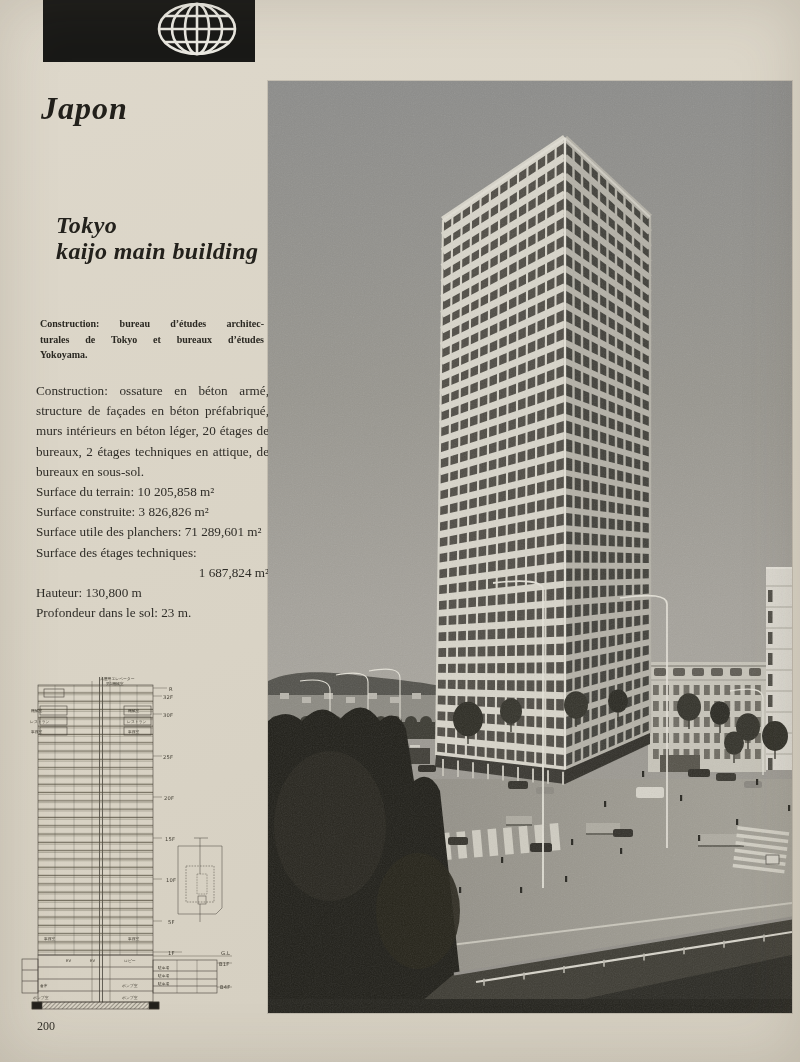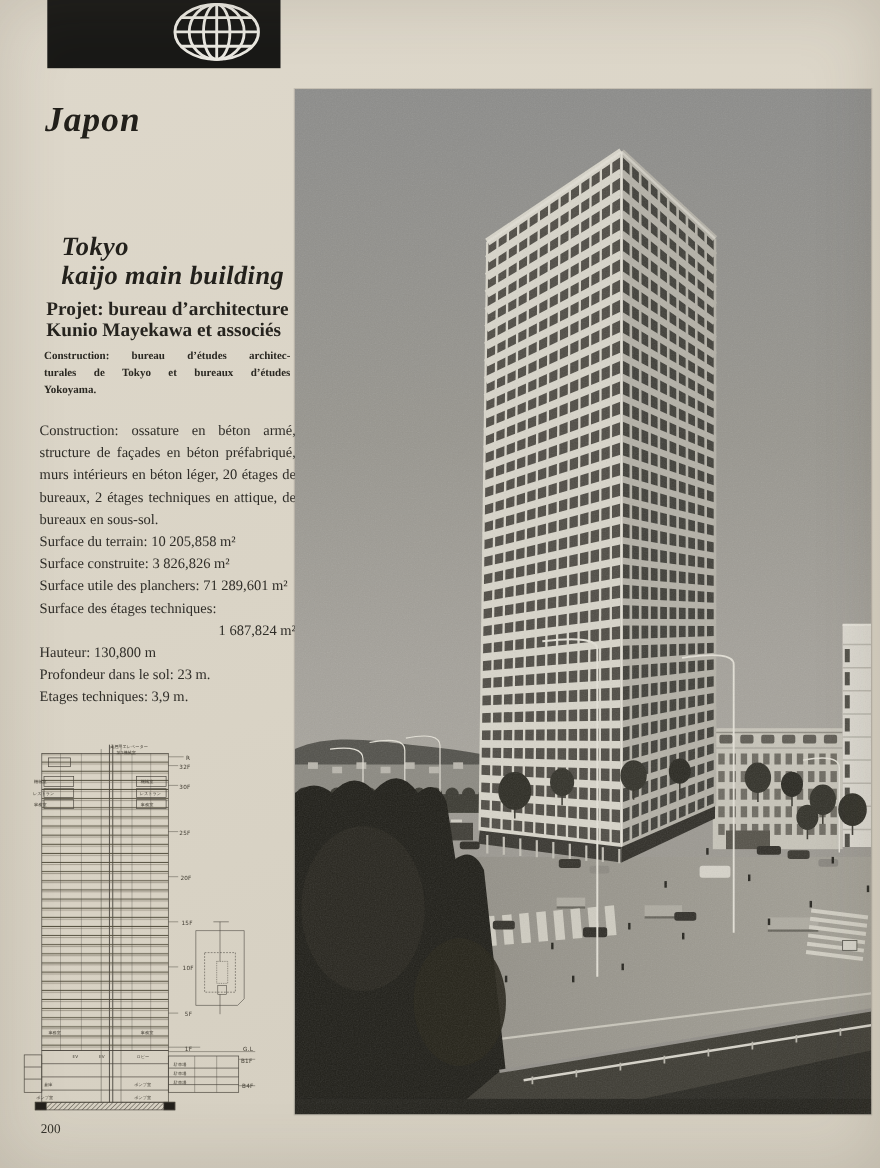--- a/index.html
+++ b/index.html
@@ -59,45 +59,40 @@
     </svg>
   </div>
 
   <div class="region">Japon</div>
 
   <div class="title">
     <div>Tokyo</div>
     <div>kaijo main building</div>
   </div>
 
-  <div class="credit">
-    <div>Projet: bureau d’architecture</div>
-    <div>Kunio Mayekawa et associés</div>
-  </div>
 
   <div class="c-credit">
     <div class="jline">Construction: bureau d’études architec-</div>
     <div class="jline">turales de Tokyo et bureaux d’études</div>
     <div>Yokoyama.</div>
   </div>
 
   <div class="body-block">
     <div class="jline">Construction: ossature en béton armé,</div>
     <div class="jline">structure de façades en béton préfabriqué,</div>
     <div class="jline">murs intérieurs en béton léger, 20 étages de</div>
     <div class="jline">bureaux, 2 étages techniques en attique, de</div>
     <div class="pline">bureaux en sous-sol.</div>
     <div class="pline">Surface du terrain: 10 205,858 m²</div>
     <div class="pline">Surface construite: 3 826,826 m²</div>
     <div class="pline">Surface utile des planchers: 71 289,601 m²</div>
     <div class="pline">Surface des étages techniques:</div>
     <div class="pline indent">1 687,824 m²</div>
     <div class="pline">Hauteur: 130,800 m</div>
     <div class="pline">Profondeur dans le sol: 23 m.</div>
-    <div class="pline">Etages techniques: 3,9 m.</div>
   </div>
 
   <div class="drawing">
     <svg id="drawing-svg" viewBox="0 0 215 355">
       <defs>
         <pattern id="slabs" width="6" height="8.3" patternUnits="userSpaceOnUse">
           <line x1="0" y1="1.2" x2="6" y2="1.2" stroke="#55503f" stroke-width="0.9"></line>
           <line x1="0" y1="3" x2="6" y2="3" stroke="#6a6454" stroke-width="0.45"></line>
         </pattern>
         <pattern id="hatch" width="3" height="3" patternUnits="userSpaceOnUse" patternTransform="rotate(45)">

